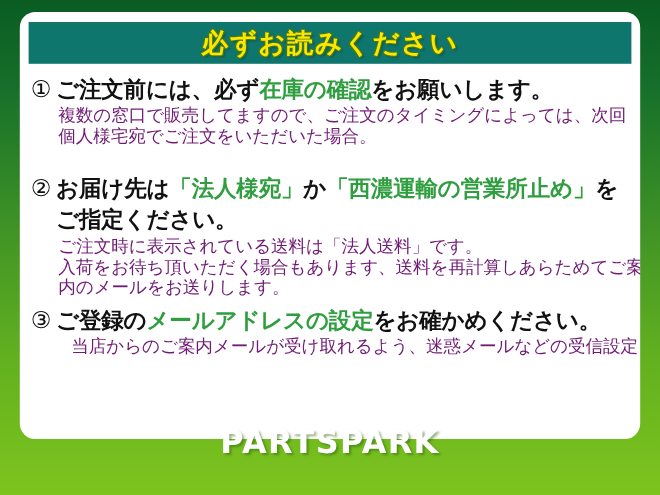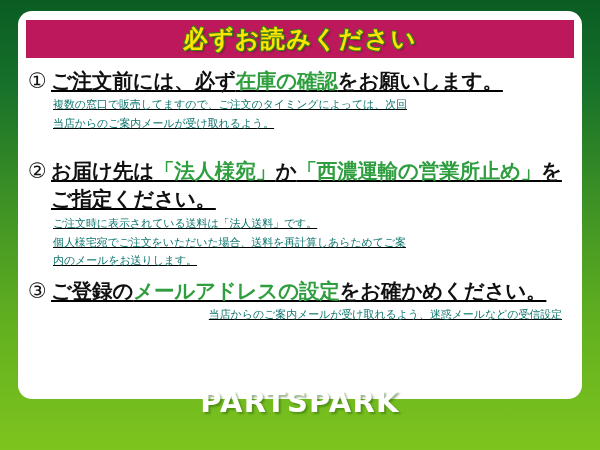--- a/index.html
+++ b/index.html
@@ -31,21 +31,21 @@
     background: #ffffff;
     border-radius: 14px;
     padding: 9px 0 0 0;
     overflow: hidden;
   }
 
   
   #header-banner {
     margin: 0 8px;
     height: 38px;
-    background: #be185d;
+    background: #0f766e;
     display: flex;
     align-items: center;
     justify-content: center;
   }
 
   #header-title {
     color: #ffe600;
     font-size: 24px;
     font-weight: bold;
     letter-spacing: 1.5px;
@@ -54,22 +54,21 @@
       -1px -1px 0 #3f7a1c,
        1px -1px 0 #3f7a1c,
       -1px  1px 0 #3f7a1c,
        1px  1px 0 #3f7a1c,
        2px  2px 2px rgba(0,0,0,0.28);
     white-space: nowrap;
   }
 
   
   #notice-sections {
-    padding: 9px 20px 0 10px;
-    text-decoration: underline;
+    padding: 9px 2px 0 10px;
   }
 
   .notice-item { margin-bottom: 6px; }
 
   .item-heading {
     font-size: 20.5px;
     font-weight: bold;
     color: #111111;
     line-height: 28px;
     letter-spacing: -0.2px;
@@ -82,23 +81,23 @@
     display: inline-block;
     width: 23px;
     margin-left: -23px;
     font-weight: normal;
     font-size: 21px;
   }
 
   .hl { color: #2f9e3f; }
 
   .item-body {
-    font-size: 11px;
+    font-size: 16px;
     line-height: 18.5px;
-    color: #0f766e;
+    color: #701a75;
     padding-left: 25px;
     letter-spacing: -0.1px;
   }
 
   .item-body div { white-space: nowrap; }
 
   
   #notice-item-1 .item-body { margin-top: 1px; }
   #notice-item-2 { margin-top: 24px; }
   #notice-item-2 .item-body { margin-top: 2px; }
@@ -136,31 +135,31 @@
   </div>
 
   <div id="notice-sections">
 
     <div class="notice-item" id="notice-item-1">
       <div class="item-heading">
         <span class="marker">①</span><span>ご注文前には、必ず</span><span class="hl">在庫の確認</span><span>をお願いします。</span>
       </div>
       <div class="item-body">
         <div>複数の窓口で販売してますので、ご注文のタイミングによっては、次回</div>
-        <div>当店からのご案内メールが受け取れるよう。</div>
+        <div>個人様宅宛でご注文をいただいた場合。</div>
       </div>
     </div>
 
     <div class="notice-item" id="notice-item-2">
       <div class="item-heading">
         <span class="marker">②</span><span>お届け先は</span><span class="hl">「法人様宛」</span><span>か</span><span class="hl">「西濃運輸の営業所止め」</span><span>をご指定ください。</span>
       </div>
       <div class="item-body">
         <div>ご注文時に表示されている送料は「法人送料」です。</div>
-        <div>個人様宅宛でご注文をいただいた場合、送料を再計算しあらためてご案</div>
+        <div>入荷をお待ち頂いただく場合もあります、送料を再計算しあらためてご案</div>
         <div>内のメールをお送りします。</div>
       </div>
     </div>
 
     <div class="notice-item" id="notice-item-3">
       <div class="item-heading">
         <span class="marker">③</span><span>ご登録の</span><span class="hl">メールアドレスの設定</span><span>をお確かめください。</span>
       </div>
       <div class="item-body">
         <div>当店からのご案内メールが受け取れるよう、迷惑メールなどの受信設定</div>

